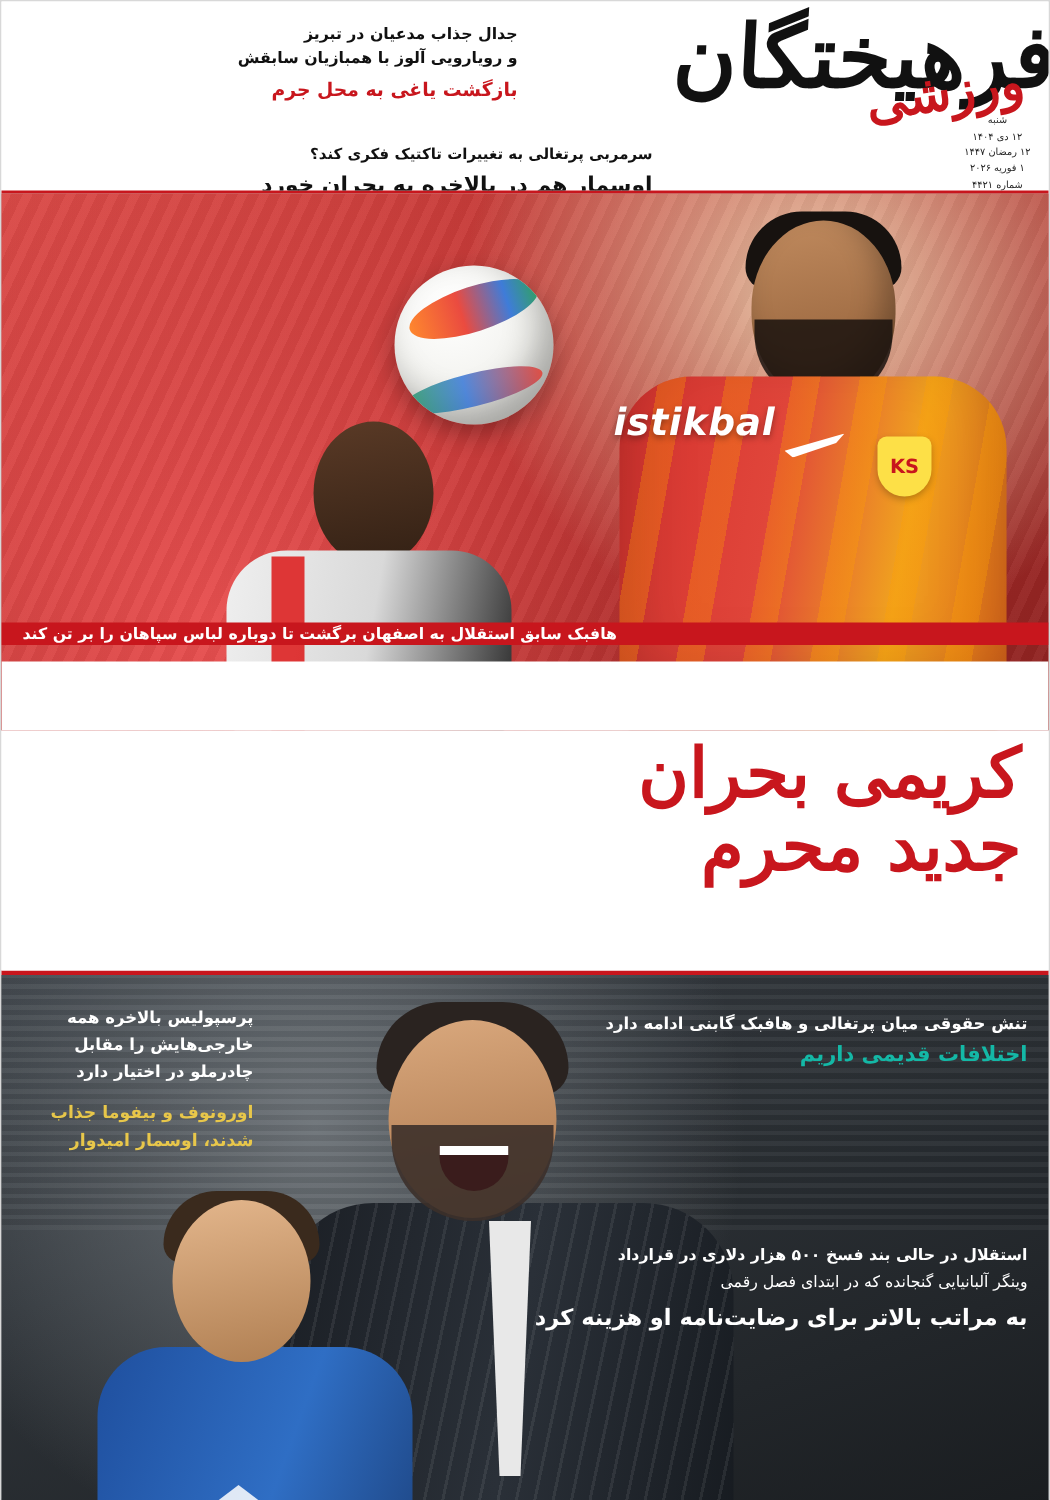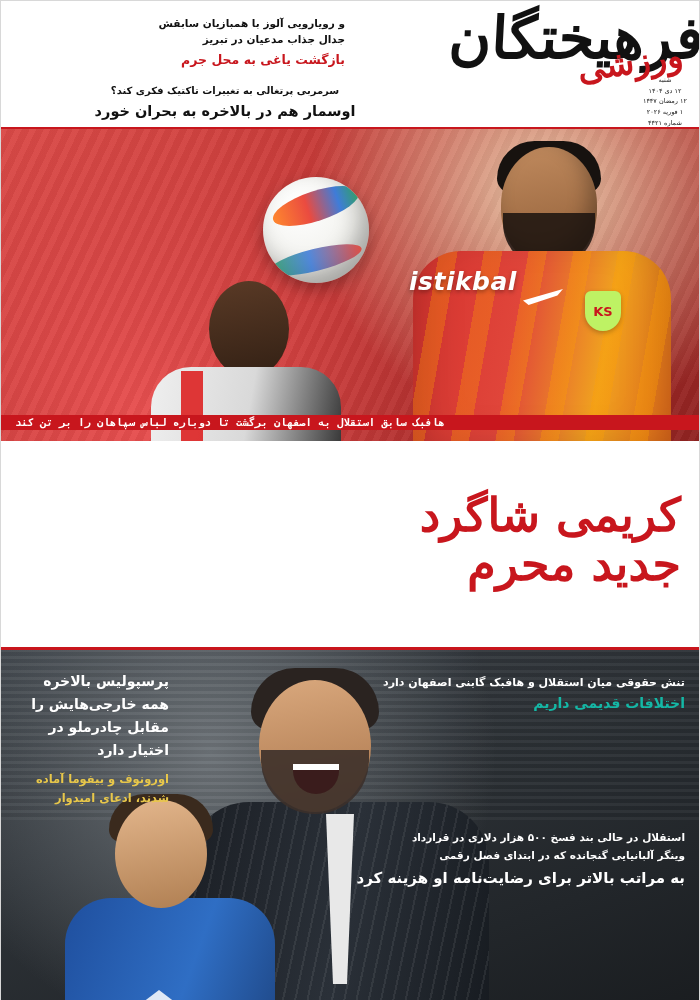--- a/index.html
+++ b/index.html
@@ -73,23 +73,23 @@
   }
   .hl-red {
     font-size: 12.5px;
     color: #c8161d;
     font-weight: 700;
     line-height: 1.6;
     margin-top: 2px;
   }
   .hl-sub {
     position: absolute;
-    top: 82px; left: 14px;
+    top: 95px; left: 14px;
     width: 420px;
-    text-align: center;
+    text-align: right;
     direction: rtl;
   }
   .hl-sub .q {
     font-size: 10px;
     color: #111;
     line-height: 1.6;
     font-weight: 700;
   }
   .hl-sub .b {
     font-size: 14.5px;
@@ -181,21 +181,21 @@
     position: absolute; left: 28px; top: 128px;
     font-family: "DejaVu Sans", sans-serif;
     font-style: italic; font-weight: 700;
     font-size: 25px; color: #ffffff;
     letter-spacing: .5px;
     text-shadow: 0 2px 4px rgba(0,0,0,.35);
   }
   .kit-badge {
     position: absolute; right: 60px; top: 152px;
     width: 36px; height: 40px;
-    background: #bef264; border-radius: 6px 6px 18px 18px;
+    background: #fde047; border-radius: 6px 6px 18px 18px;
     display: flex; align-items: center; justify-content: center;
     font-size: 13px; font-weight: 700; color: #c8161d;
     box-shadow: 0 2px 5px rgba(0,0,0,.25);
   }
   .kit-swoosh {
     position: absolute; right: 118px; top: 150px;
     width: 40px; height: 16px;
     background: #fff;
     clip-path: polygon(0 72%, 100% 0, 86% 40%, 14% 100%);
   }
@@ -220,21 +220,20 @@
     background: #d22; opacity: .9;
   }
   .s1-banner {
     position: absolute;
     left: 0; right: 0; top: 286px;
     height: 15px;
     background: #c8161d;
     display: flex; align-items: center; justify-content: flex-end;
     padding: 0 14px;
     direction: rtl;
-    font-family: Liberation Mono, monospace;
   }
   .s1-banner span {
     color: #fff; font-size: 10.5px; font-weight: 700;
   }
   .white-strip {
     position: absolute;
     left: 0; right: 0; top: 312px; height: 46px;
     background: #fff;
   }
 
@@ -349,29 +348,29 @@
     width: 320px; direction: rtl; text-align: right;
   }
   .s2-text-top .t1 { font-size: 11px; font-weight: 700; color: #fff; line-height: 1.6; }
   .s2-text-top .t2 { font-size: 13px; font-weight: 700; color: #e8c74a; line-height: 1.6; margin-top: 4px;}
   .s2-text-top .t3 { font-size: 14px; font-weight: 700; color: #14b8a6; line-height: 1.6; }
 
   .s2-left-col {
     position: absolute; left: 12px; top: 20px;
     width: 156px; direction: rtl; text-align: right;
   }
-  .s2-left-col .a { font-size: 14px; color: #fff; font-weight: 700; line-height: 1.65; }
+  .s2-left-col .a { font-size: 11px; color: #fff; font-weight: 700; line-height: 1.65; }
   .s2-left-col .b { font-size: 11.5px; color: #e8c74a; font-weight: 700; line-height: 1.6; margin-top: 8px;}
 
   .s2-text-mid {
     position: absolute; right: 14px; top: 178px;
     width: 336px; direction: rtl; text-align: right;
   }
   .s2-text-mid .m1 { font-size: 10.5px; color: #fff; font-weight: 700; line-height: 1.75; }
-  .s2-text-mid .m2 { font-size: 10.5px; color: #fff; font-weight: 700; line-height: 1.75; }
+  .s2-text-mid .m2 { font-size: 10.5px; color: #fff; font-weight: 400; line-height: 1.75; }
   .s2-text-mid .m3 { font-size: 15px; color: #fff; font-weight: 700; line-height: 1.75; }
 </style>
 </head>
 <body>
 
 <div class="page">
 
   <div class="masthead">
 
     <div class="logo-wrap">
@@ -379,22 +378,22 @@
       <div class="logo-sport">ورزشی</div>
     </div>
 
     <div class="dateblock" style="white-space: pre-line;">شنبه
 ۱۲ دی ۱۴۰۴
 ۱۲ رمضان ۱۴۴۷
 ۱ فوریه ۲۰۲۶
 شماره ۴۴۲۱</div>
 
     <div class="headlines-top">
+      <div class="hl-small">جدال جذاب مدعیان در تبریز</div>
       <div class="hl-small">و رویارویی آلوز با همبازیان سابقش</div>
-      <div class="hl-small">جدال جذاب مدعیان در تبریز</div>
       <div class="hl-red">بازگشت یاغی به محل جرم</div>
     </div>
 
     <div class="hl-sub">
       <div class="q">سرمربی پرتغالی به تغییرات تاکتیک فکری کند؟</div>
       <div class="b">اوسمار هم در بالاخره به بحران خورد</div>
     </div>
   </div>
 
   <div class="story1">
@@ -424,21 +423,21 @@
     </div>
 
     <div class="s1-banner">
       <span>هافبک سابق استقلال به اصفهان برگشت تا دوباره لباس سپاهان را بر تن کند</span>
     </div>
 
     <div class="white-strip"></div>
   </div>
 
   <div class="s1-headblock">
-    <div class="l">کریمی شاگرد</div>
+    <div class="l">کریمی بحران</div>
     <div class="l">جدید محرم</div>
   </div>
 
   <div class="divider"></div>
 
   <div class="story2">
     <div class="s2-bg"></div>
     <div class="s2-stadium"></div>
 
     <div class="coach">
@@ -451,27 +450,27 @@
     </div>
 
     <div class="player3">
       <div class="p3-body"></div>
       <div class="p3-hair"></div>
       <div class="p3-head"></div>
       <div class="p3-logo"></div>
     </div>
 
     <div class="s2-text-top">
-      <div class="t1">تنش حقوقی میان استقلال و هافبک گابنی اصفهان دارد</div>
+      <div class="t1">تنش حقوقی میان پرتغالی و هافبک گابنی ادامه دارد</div>
       <div class="t3">اختلافات قدیمی داریم</div>
     </div>
 
     <div class="s2-left-col">
       <div class="a">پرسپولیس بالاخره همه خارجی‌هایش را مقابل چادرملو در اختیار دارد</div>
-      <div class="b">اورونوف و بیفوما آماده شدند، ادعای امیدوار</div>
+      <div class="b">اورونوف و بیفوما جذاب شدند، اوسمار امیدوار</div>
     </div>
 
     <div class="s2-text-mid">
       <div class="m1">استقلال در حالی بند فسخ ۵۰۰ هزار دلاری در قرارداد</div>
       <div class="m2">وینگر آلبانیایی گنجانده که در ابتدای فصل رقمی</div>
       <div class="m3">به مراتب بالاتر برای رضایت‌نامه او هزینه کرد</div>
     </div>
 
   </div>
 

